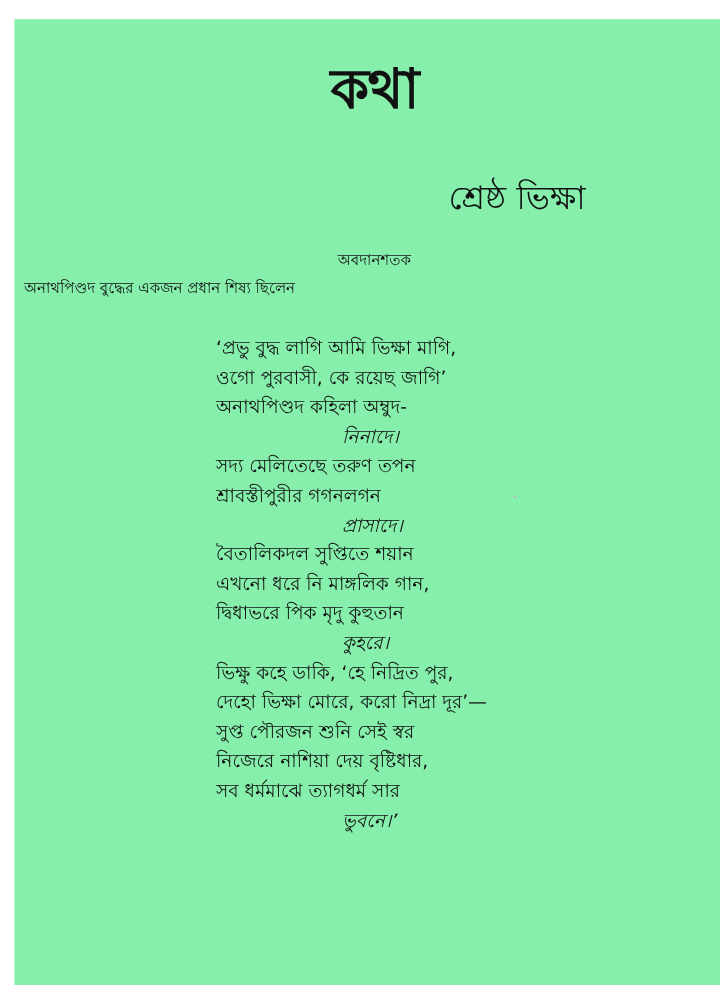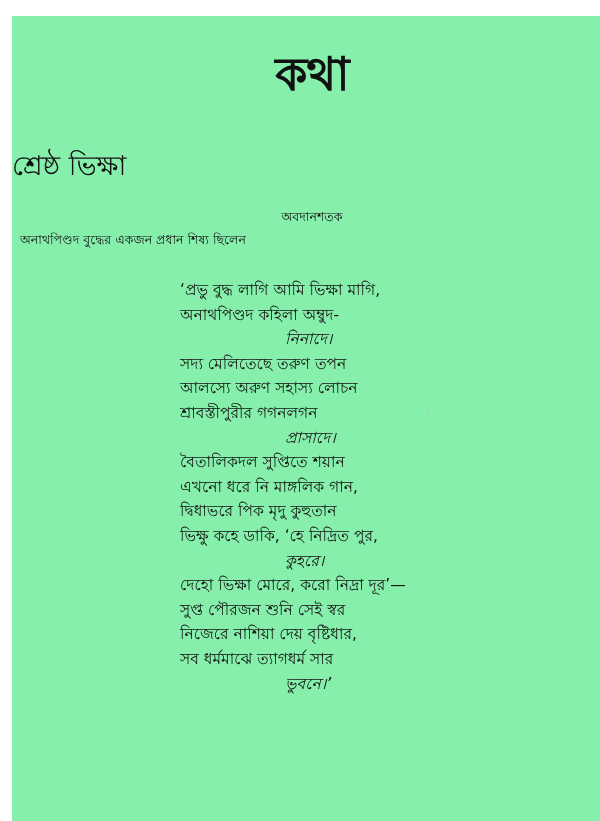--- a/index.html
+++ b/index.html
@@ -29,21 +29,21 @@
       text-align: center;
       font-size: 46px;
       font-weight: bold;
       line-height: 56px;
       letter-spacing: -1px;
     }
     .poem-title {
       position: absolute;
       left: 0; width: 476px;
       top: 133px;
-      text-align: left;
+      text-align: right;
       font-size: 27px;
       line-height: 34px;
     }
     .source {
       position: absolute;
       left: 0; width: 600px;
       top: 192px;
       text-align: center;
       font-size: 12.5px;
       line-height: 18px;
@@ -86,31 +86,31 @@
 <body>
 
 <div class="page">
   <div class="book-title">কথা</div>
   <div class="poem-title">শ্রেষ্ঠ ভিক্ষা</div>
   <div class="source">অবদানশতক</div>
   <div class="note">অনাথপিণ্ডদ বুদ্ধের একজন প্রধান শিষ্য ছিলেন</div>
 
   <div class="poem">
     <div class="line">‘প্রভু বুদ্ধ লাগি আমি ভিক্ষা মাগি,</div>
+    <div class="line">ওগো পুরবাসী, কে রয়েছ জাগি’</div>
     <div class="line">অনাথপিণ্ডদ কহিলা অম্বুদ-</div>
     <div class="line indent">নিনাদে।</div>
     <div class="line">সদ্য মেলিতেছে তরুণ তপন</div>
-    <div class="line">আলস্যে অরুণ সহাস্য লোচন</div>
     <div class="line">শ্রাবস্তীপুরীর গগনলগন</div>
     <div class="line indent">প্রাসাদে।</div>
     <div class="line">বৈতালিকদল সুপ্তিতে শয়ান</div>
     <div class="line">এখনো ধরে নি মাঙ্গলিক গান,</div>
     <div class="line">দ্বিধাভরে পিক মৃদু কুহুতান</div>
+    <div class="line indent">কুহরে।</div>
     <div class="line">ভিক্ষু কহে ডাকি, ‘হে নিদ্রিত পুর,</div>
-    <div class="line indent">কুহরে।</div>
     <div class="line">দেহো ভিক্ষা মোরে, করো নিদ্রা দূর’—</div>
     <div class="line">সুপ্ত পৌরজন শুনি সেই স্বর</div>
     <div class="line">নিজেরে নাশিয়া দেয় বৃষ্টিধার,</div>
     <div class="line">সব ধর্মমাঝে ত্যাগধর্ম সার</div>
     <div class="line indent">ভুবনে।’</div>
   </div>
 
   <div class="speck"></div>
 </div>
 

